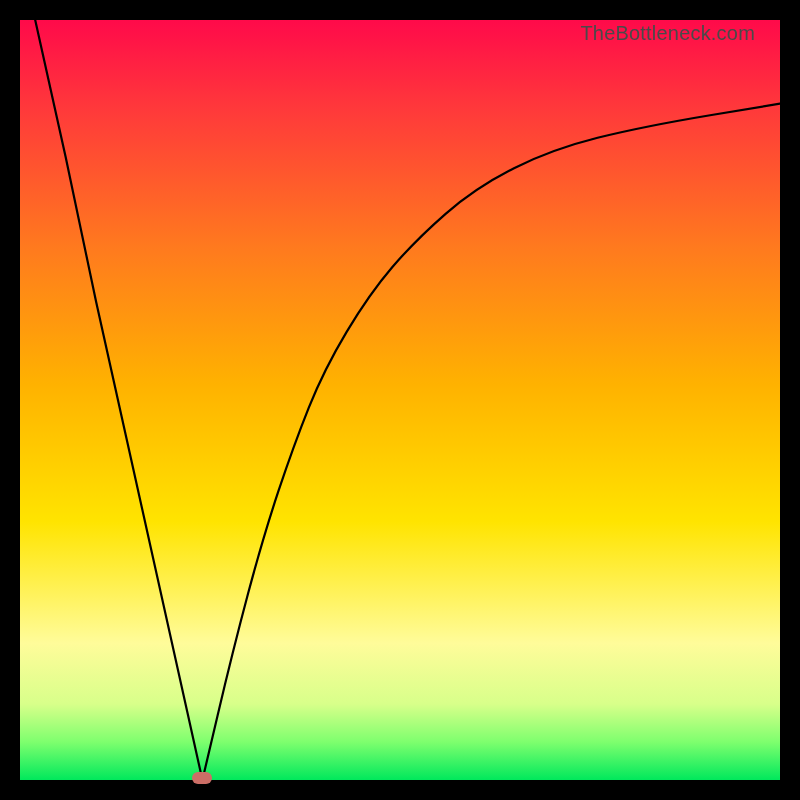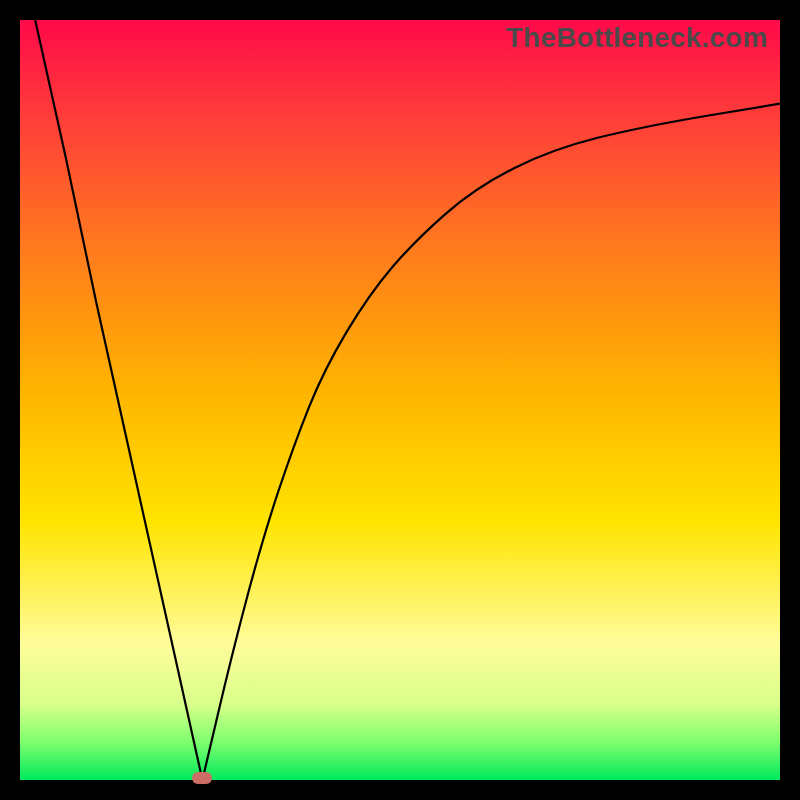--- a/index.html
+++ b/index.html
@@ -26,24 +26,24 @@
       #ffe400 66%,
       #fffc9a 82%,
       #d8ff8a 90%,
       #7eff6e 95%,
       #00e85c 100%
     );
   }
   .watermark {
     position: absolute;
     top: 2px;
-    right: 12px;
+    right: 25px;
     color: #4a4a4a;
-    font-size: 28px;
-    font-weight: 700;
+    font-size: 20px;
+    font-weight: 400;
     letter-spacing: 0.2px;
     background: transparent;
   }
   svg.curve {
     position: absolute;
     left: 0;
     top: 0;
     width: 760px;
     height: 760px;
   }

